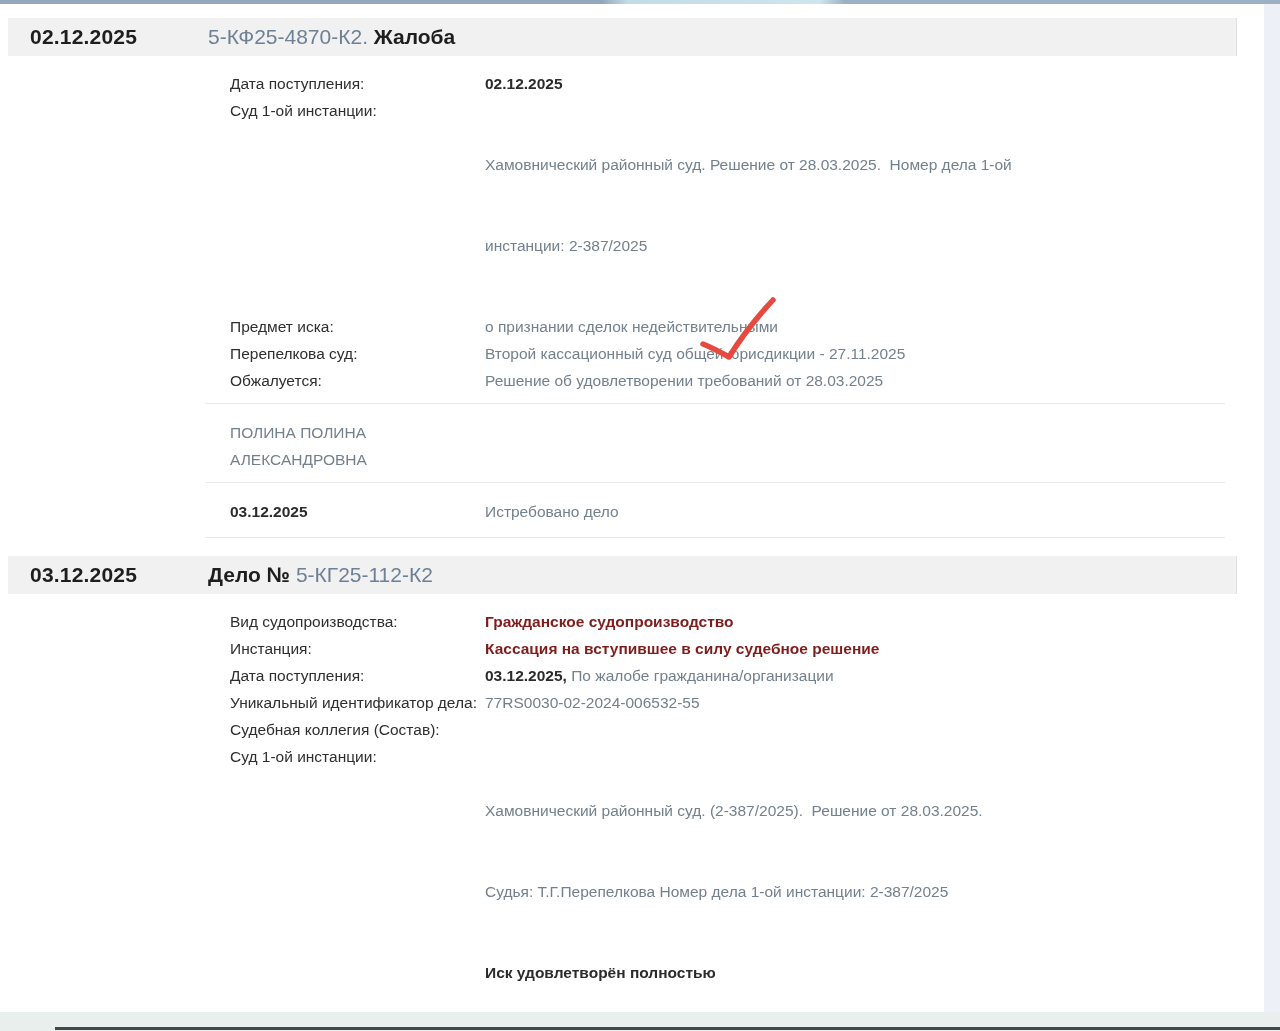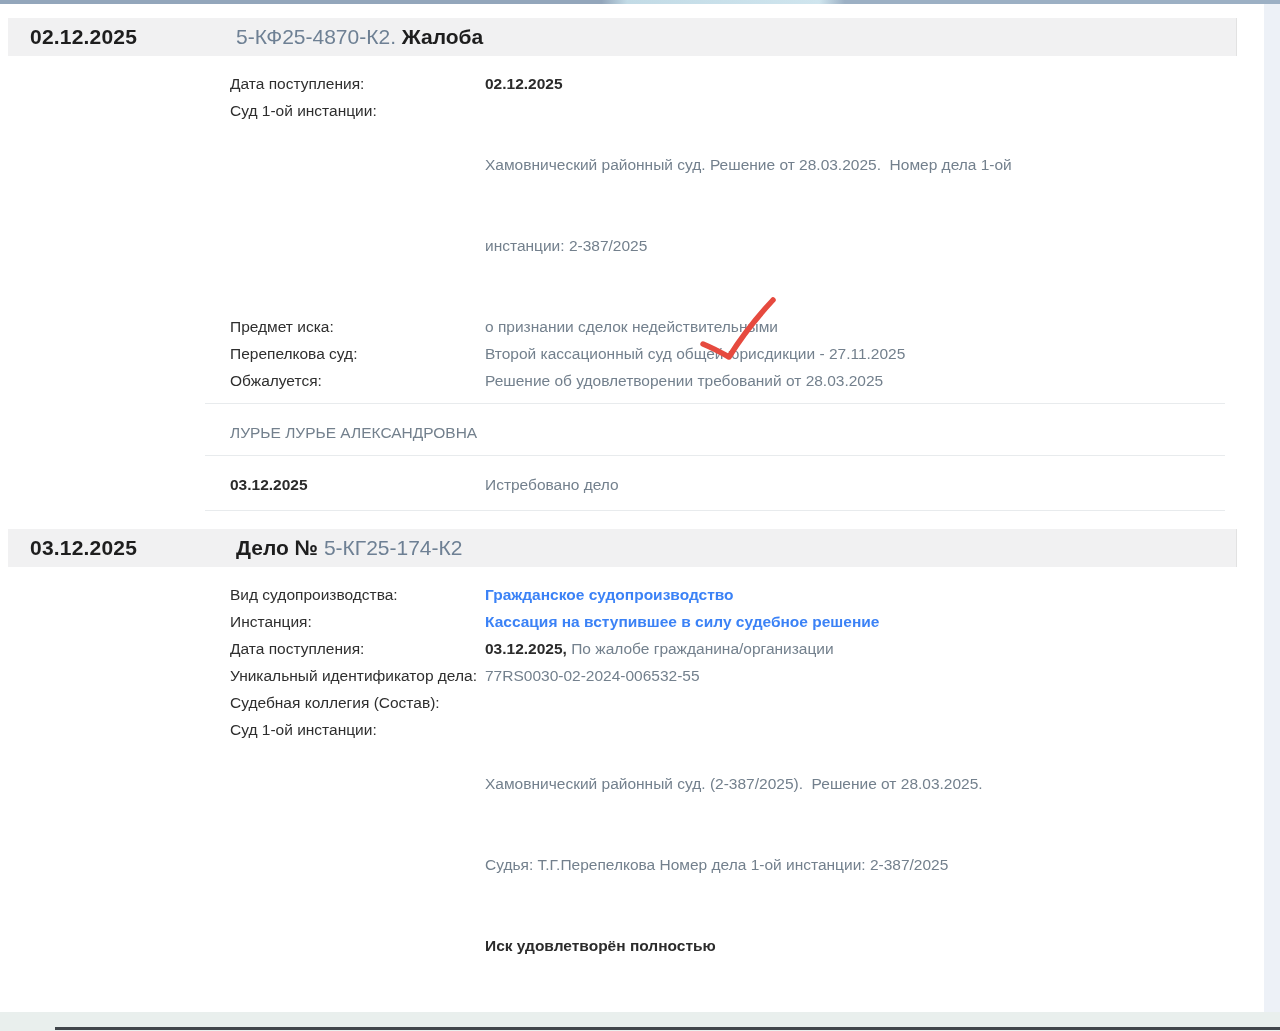--- a/index.html
+++ b/index.html
@@ -27,31 +27,31 @@
     display:flex; align-items:center;
     background:#f1f1f2;
     border-right:1px solid #e2e2e2;
     height:38px;
     margin-top:14px;
   }
   .band-date {
     width:200px; padding-left:22px;
     font-size:21px; font-weight:bold; color:#1e1e1e; letter-spacing:.2px;
   }
-  .band-title { font-size:21px; color:#1e1e1e;margin-left:28px; }
+  .band-title { font-size:21px; color:#1e1e1e; }
   .case-kind { font-weight:bold; color:#1e1e1e; }
   .case-number { font-weight:400; color:#6e8094; text-decoration:none; cursor:pointer; }
 
   .details { padding:14px 12px 0 222px; }
   .row { display:grid; grid-template-columns:255px 1fr; font-size:15.5px; line-height:27px; }
   .lbl { color:#2e2e2e; }
   .val { color:#73808d; white-space:pre-wrap; max-width:690px; }
   .val .line { display:block; }
   .dark-bold { color:#2b2b2b; font-weight:bold; }
-  .slate-bold { color:#3b82f6; font-weight:bold; }
+  .slate-bold { color:#7f1d1d; font-weight:bold; }
   .hr {
     border:none; border-top:1px solid #e8ebed;
     margin:9px 0 15px -25px; height:0;
   }
   .hr.end { margin:12px 0 0 -25px; }
 
   .history-date { color:#2b2b2b; font-weight:bold; }
 
   
   .red-check { position:absolute; left:695px; top:294px; z-index:5; pointer-events:none; }
@@ -104,40 +104,40 @@
         <div class="val">Второй кассационный суд общей юрисдикции - 27.11.2025</div>
       </div>
       <div class="row">
         <div class="lbl">Обжалуется:</div>
         <div class="val">Решение об удовлетворении требований от 28.03.2025</div>
       </div>
 
       <hr class="hr">
 
       <div class="row">
-        <div class="val">ЛУРЬЕ ЛУРЬЕ АЛЕКСАНДРОВНА</div>
+        <div class="val">ПОЛИНА ПОЛИНА АЛЕКСАНДРОВНА</div>
       </div>
 
       <hr class="hr">
 
       <div class="row">
         <div class="lbl history-date">03.12.2025</div>
         <div class="val">Истребовано дело</div>
       </div>
 
       <hr class="hr end">
     </div>
   </section>
 
   <section style="margin-top:18px;">
     <header class="band">
       <div class="band-date">03.12.2025</div>
       <div class="band-title">
         <span class="case-kind">Дело №</span>
-        <a class="case-number">5-КГ25-174-К2</a>
+        <a class="case-number">5-КГ25-112-К2</a>
       </div>
     </header>
 
     <div class="details">
       <div class="row">
         <div class="lbl">Вид судопроизводства:</div>
         <div class="val slate-bold">Гражданское судопроизводство</div>
       </div>
       <div class="row">
         <div class="lbl">Инстанция:</div>

